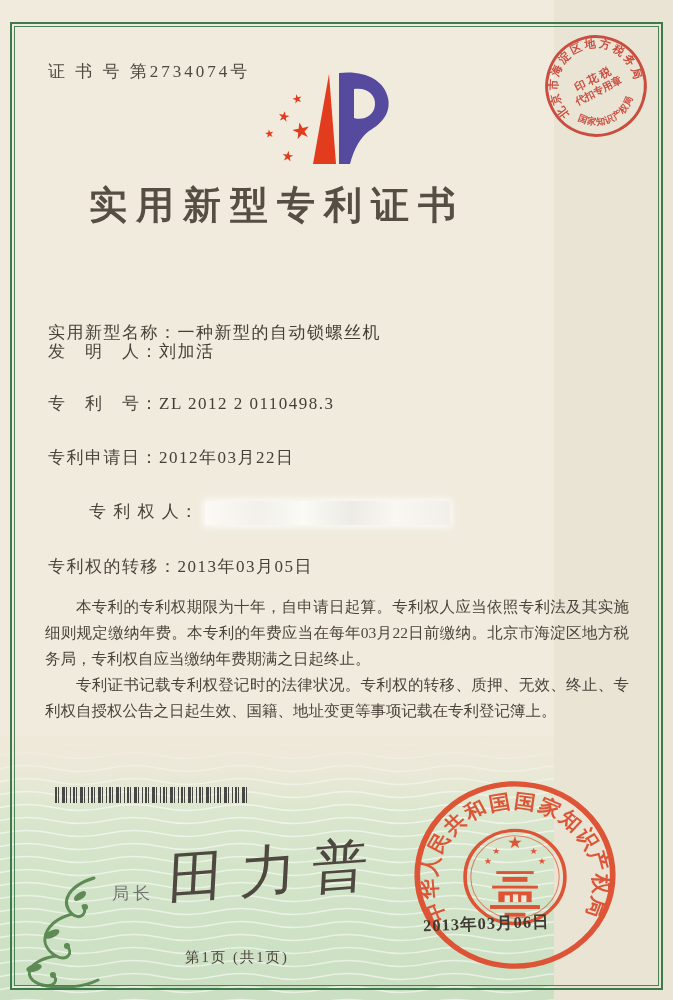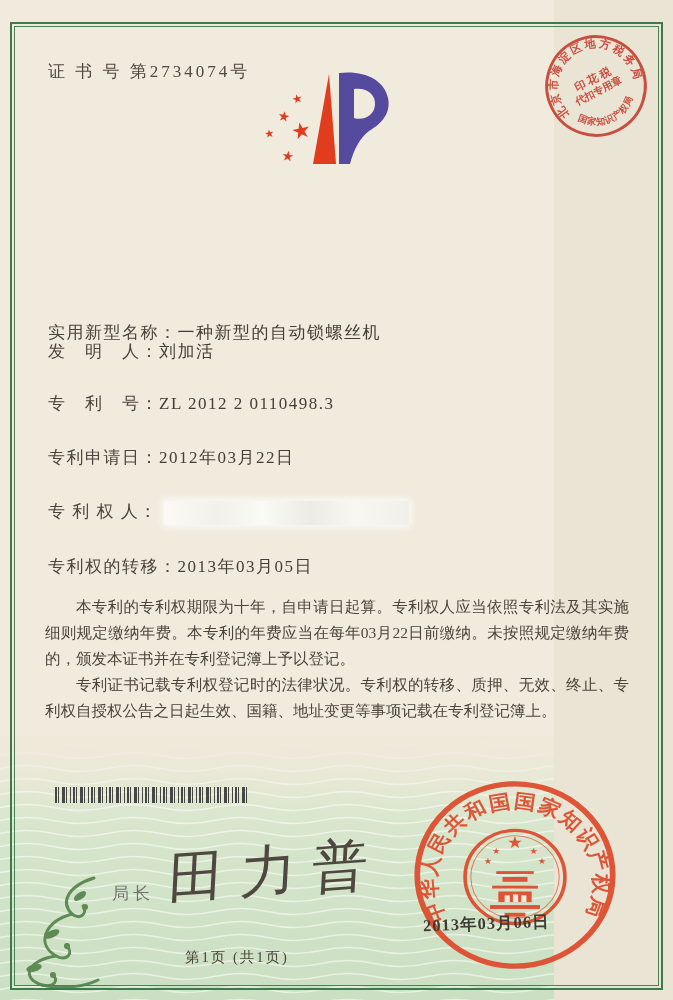--- a/index.html
+++ b/index.html
@@ -41,21 +41,21 @@
   
   .tax-stamp{
     position:absolute;left:538px;top:28px;width:116px;height:116px;z-index:5;
     transform:rotate(-27deg);opacity:.92;
   }
 
   
   .fields{position:absolute;left:48px;top:0;width:570px;font-size:17px;}
   .field-row{position:absolute;left:0;white-space:nowrap;letter-spacing:1.5px;}
   .row-0{top:281px;margin-top:40px;} .row-1{top:340px;} .row-2{top:392px;}
-  .row-3{top:446px;} .row-4{top:500px;} .row-5{top:555px;}
+  .row-3{top:446px;} .row-4{top:500px;margin-left:41px;} .row-5{top:555px;}
   .field-label{color:#4b443c;}
   .field-value{color:#443e36;}
   .redacted{
     display:inline-block;vertical-align:middle;width:245px;height:24px;margin-left:6px;
     background:linear-gradient(90deg,#fbfaf6 0%,#f1f0ea 22%,#fafaf6 40%,#ecebe5 60%,#f8f7f2 78%,#f0efe9 100%);
     box-shadow:0 0 6px 3px rgba(250,249,244,.9);border-radius:2px;
   }
 
   
   .body-text{
@@ -143,20 +143,21 @@
         <text x="22" y="52" font-size="14" transform="rotate(10 22 52)">★</text>
         <text x="10" y="70" font-size="11" transform="rotate(-8 10 70)">★</text>
         <text x="38" y="72" font-size="22" transform="rotate(-12 38 72)">★</text>
         <text x="26" y="92" font-size="14" transform="rotate(8 26 92)">★</text>
       </g>
       <polygon points="74,6 81,96 58,96" fill="#e23c1e"></polygon>
       <path fill="#564a9e" fill-rule="evenodd" d="M84 5 L84 96 L95 96 C99 81 105 70 114 63 C128 55 136 44 133 30 C129 11 108 2 84 5 Z
            M99 21 C112 19 121 27 120 37 C119 48 108 53 99 50 Z"></path>
     </svg>
 
+    <div class="title">实用新型专利证书</div>
 
     <div class="fields">
       <div class="field-row row-0">
         <span class="field-label">实用新型名称：</span><span class="field-value">一种新型的自动锁螺丝机</span>
       </div>
       <div class="field-row row-1">
         <span class="field-label">发　明　人：</span><span class="field-value">刘加活</span>
       </div>
       <div class="field-row row-2">
         <span class="field-label">专　利　号：</span><span class="field-value">ZL 2012 2 0110498.3</span>
@@ -166,21 +167,21 @@
       </div>
       <div class="field-row row-4">
         <span class="field-label">专 利 权 人：</span><span class="redacted"></span>
       </div>
       <div class="field-row row-5">
         <span class="field-label">专利权的转移：</span><span class="field-value">2013年03月05日</span>
       </div>
     </div>
 
     <div class="body-text">
-      <p>本专利的专利权期限为十年，自申请日起算。专利权人应当依照专利法及其实施细则规定缴纳年费。本专利的年费应当在每年03月22日前缴纳。未按照规定缴纳年费的，颁发本证书并在专利登记簿上予以登记。</p>
+      <p>本专利的专利权期限为十年，自申请日起算。专利权人应当依照专利法及其实施细则规定缴纳年费。本专利的年费应当在每年03月22日前缴纳。北京市海淀区地方税务局，专利权自应当缴纳年费期满之日起终止。</p>
       <p>专利证书记载专利权登记时的法律状况。专利权的转移、质押、无效、终止、专利权自授权公告之日起生效、国籍、地址变更等事项记载在专利登记簿上。</p>
     </div>
 
     <div class="barcode"></div>
 
     <div class="sig-role">局长</div>
     <div class="sig-name">田力普</div>
 
     <div class="footer">第1页 (共1页)</div>
   </div>

